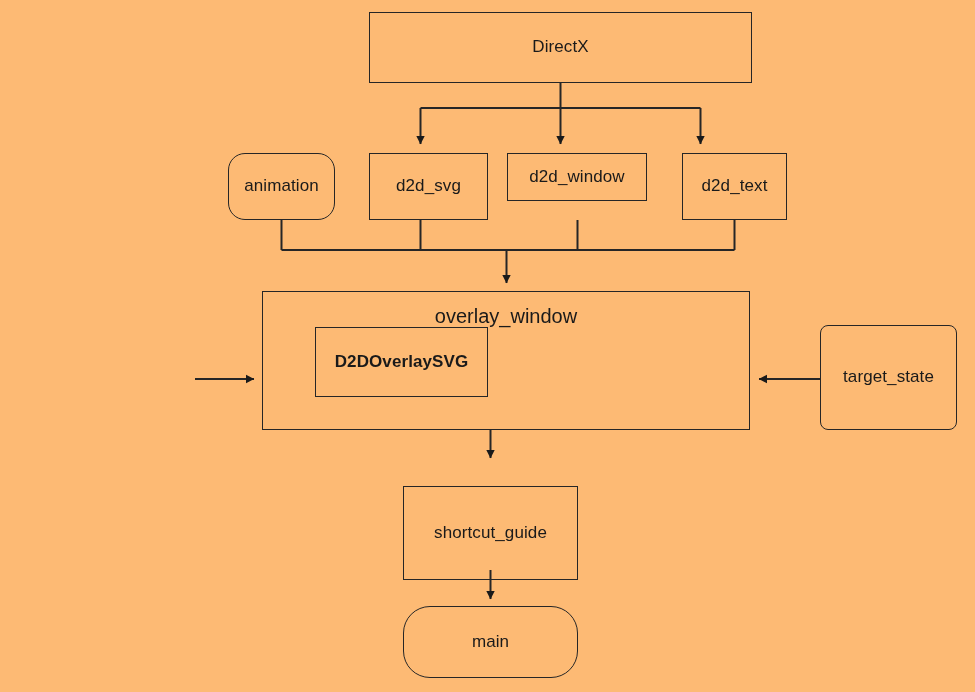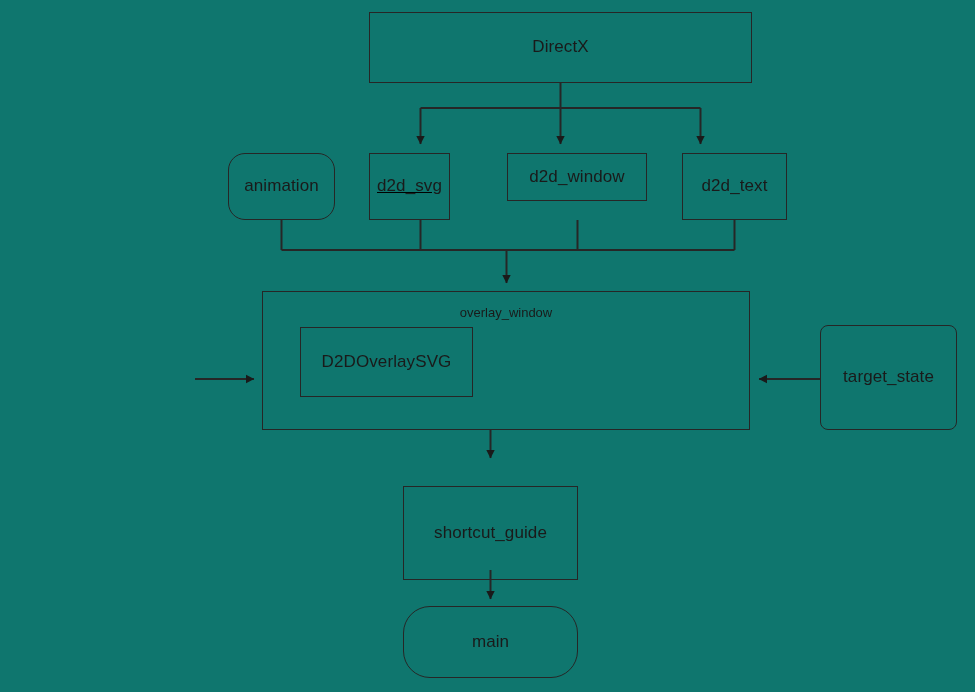--- a/index.html
+++ b/index.html
@@ -8,21 +8,21 @@
     padding: 0;
     background: #ffffff;
   }
   body {
     font-family: "Liberation Sans", sans-serif;
   }
   #diagram-root {
     position: relative;
     width: 975px;
     height: 692px;
-    background: #0f766e;
+    background: #fdba74;
     overflow: hidden;
   }
   #diagram-svg {
     position: absolute;
     left: 0;
     top: 0;
     width: 975px;
     height: 692px;
   }
   .node-box {
@@ -49,21 +49,21 @@
     border: 1.6px solid #262626;
     background: transparent;
   }
   .group-title {
     position: absolute;
     left: 0;
     right: 0;
     top: 13px;
     text-align: center;
     font-family: "Liberation Sans", sans-serif;
-    font-size: 13px;
+    font-size: 20px;
     color: #1a1a1a;
     white-space: nowrap;
   }
 </style>
 </head>
 <body>
 
 <div id="diagram-root">
 
   <svg id="diagram-svg" viewBox="0 0 975 692" xmlns="http://www.w3.org/2000/svg">
@@ -109,37 +109,37 @@
   </svg>
 
   <div class="node-box" style="left:369px; top:12px; width:383px; height:71px;">
     <span class="node-label">DirectX</span>
   </div>
 
   <div class="node-box" style="left:228px; top:153px; width:107px; height:67px;border-radius:17px;">
     <span class="node-label">animation</span>
   </div>
 
-  <div class="node-box" style="left:369px; top:153px; width:81px; height:67px;text-decoration:underline;">
+  <div class="node-box" style="left:369px; top:153px; width:119px; height:67px;">
     <span class="node-label">d2d_svg</span>
   </div>
 
   <div class="node-box" style="left:507px; top:153px; width:140px; height:48px;">
     <span class="node-label">d2d_window</span>
   </div>
 
   <div class="node-box" style="left:682px; top:153px; width:105px; height:67px;">
     <span class="node-label">d2d_text</span>
   </div>
 
   <div class="group-box" style="left:262px; top:291px; width:488px; height:139px;">
     <div class="group-title">overlay_window</div>
   </div>
 
-  <div class="node-box" style="left:300px; top:327px; width:173px; height:70px;">
+  <div class="node-box" style="left:315px; top:327px; width:173px; height:70px;font-weight:bold;">
     <span class="node-label">D2DOverlaySVG</span>
   </div>
 
 
 
   <div class="node-box" style="left:820px; top:325px; width:137px; height:105px;border-radius:8px;">
     <span class="node-label">target_state</span>
   </div>
 
   <div class="node-box" style="left:403px; top:486px; width:175px; height:94px;">

